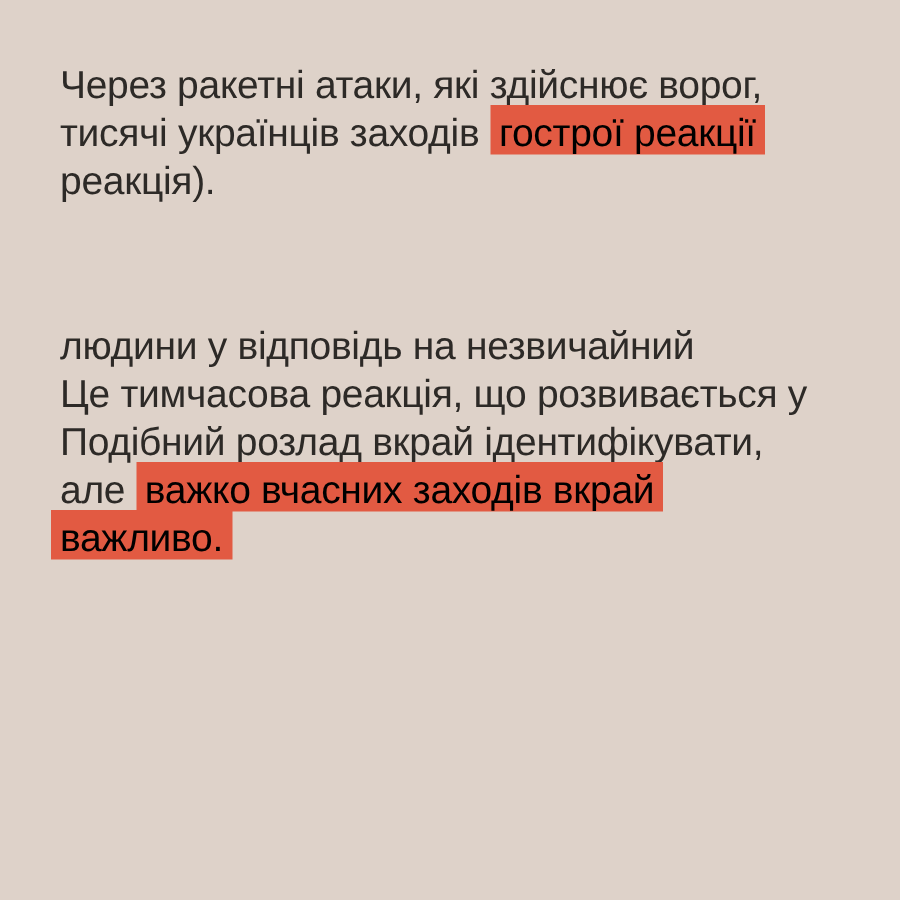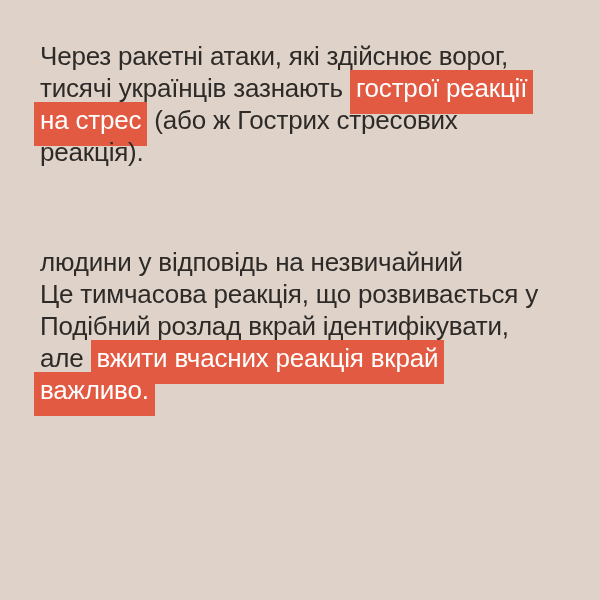--- a/index.html
+++ b/index.html
@@ -29,40 +29,39 @@
   .line {
     white-space: nowrap;
     font-size: 26px;
     line-height: 32px;
     letter-spacing: -0.2px;
     color: #2d2a27;
     font-weight: 400;
   }
   .hl {
     background: #e25a42;
-    color: #ffffff;
-    padding: 3px 6px 11px 6px;
+    color: #000000;
+    padding: 3px 6px 0 6px;
   }
   .hl.flush {
     margin-left: -6px;
   }
 </style>
 </head>
 <body>
 
 <div class="card">
 
   <div class="paragraph">
     <div class="line"><span>Через ракетні атаки, які здійснює ворог,</span></div>
-    <div class="line"><span>тисячі українців зазнають</span> <span class="hl">гострої реакції</span></div>
-    <div class="line"><span class="hl flush">на стрес</span> <span>(або ж Гострих стресових</span></div>
+    <div class="line"><span>тисячі українців заходів</span> <span class="hl">гострої реакції</span></div>
     <div class="line"><span>реакція).</span></div>
   </div>
 
   <div class="paragraph">
     <div class="line"><span>людини у відповідь на незвичайний</span></div>
     <div class="line"><span>Це тимчасова реакція, що розвивається у</span></div>
     <div class="line"><span>Подібний розлад вкрай ідентифікувати,</span></div>
-    <div class="line"><span>але</span> <span class="hl">вжити вчасних реакція вкрай</span></div>
+    <div class="line"><span>але</span> <span class="hl">важко вчасних заходів вкрай</span></div>
     <div class="line"><span class="hl flush">важливо.</span></div>
   </div>
 
 </div>
 
 </body></html>

